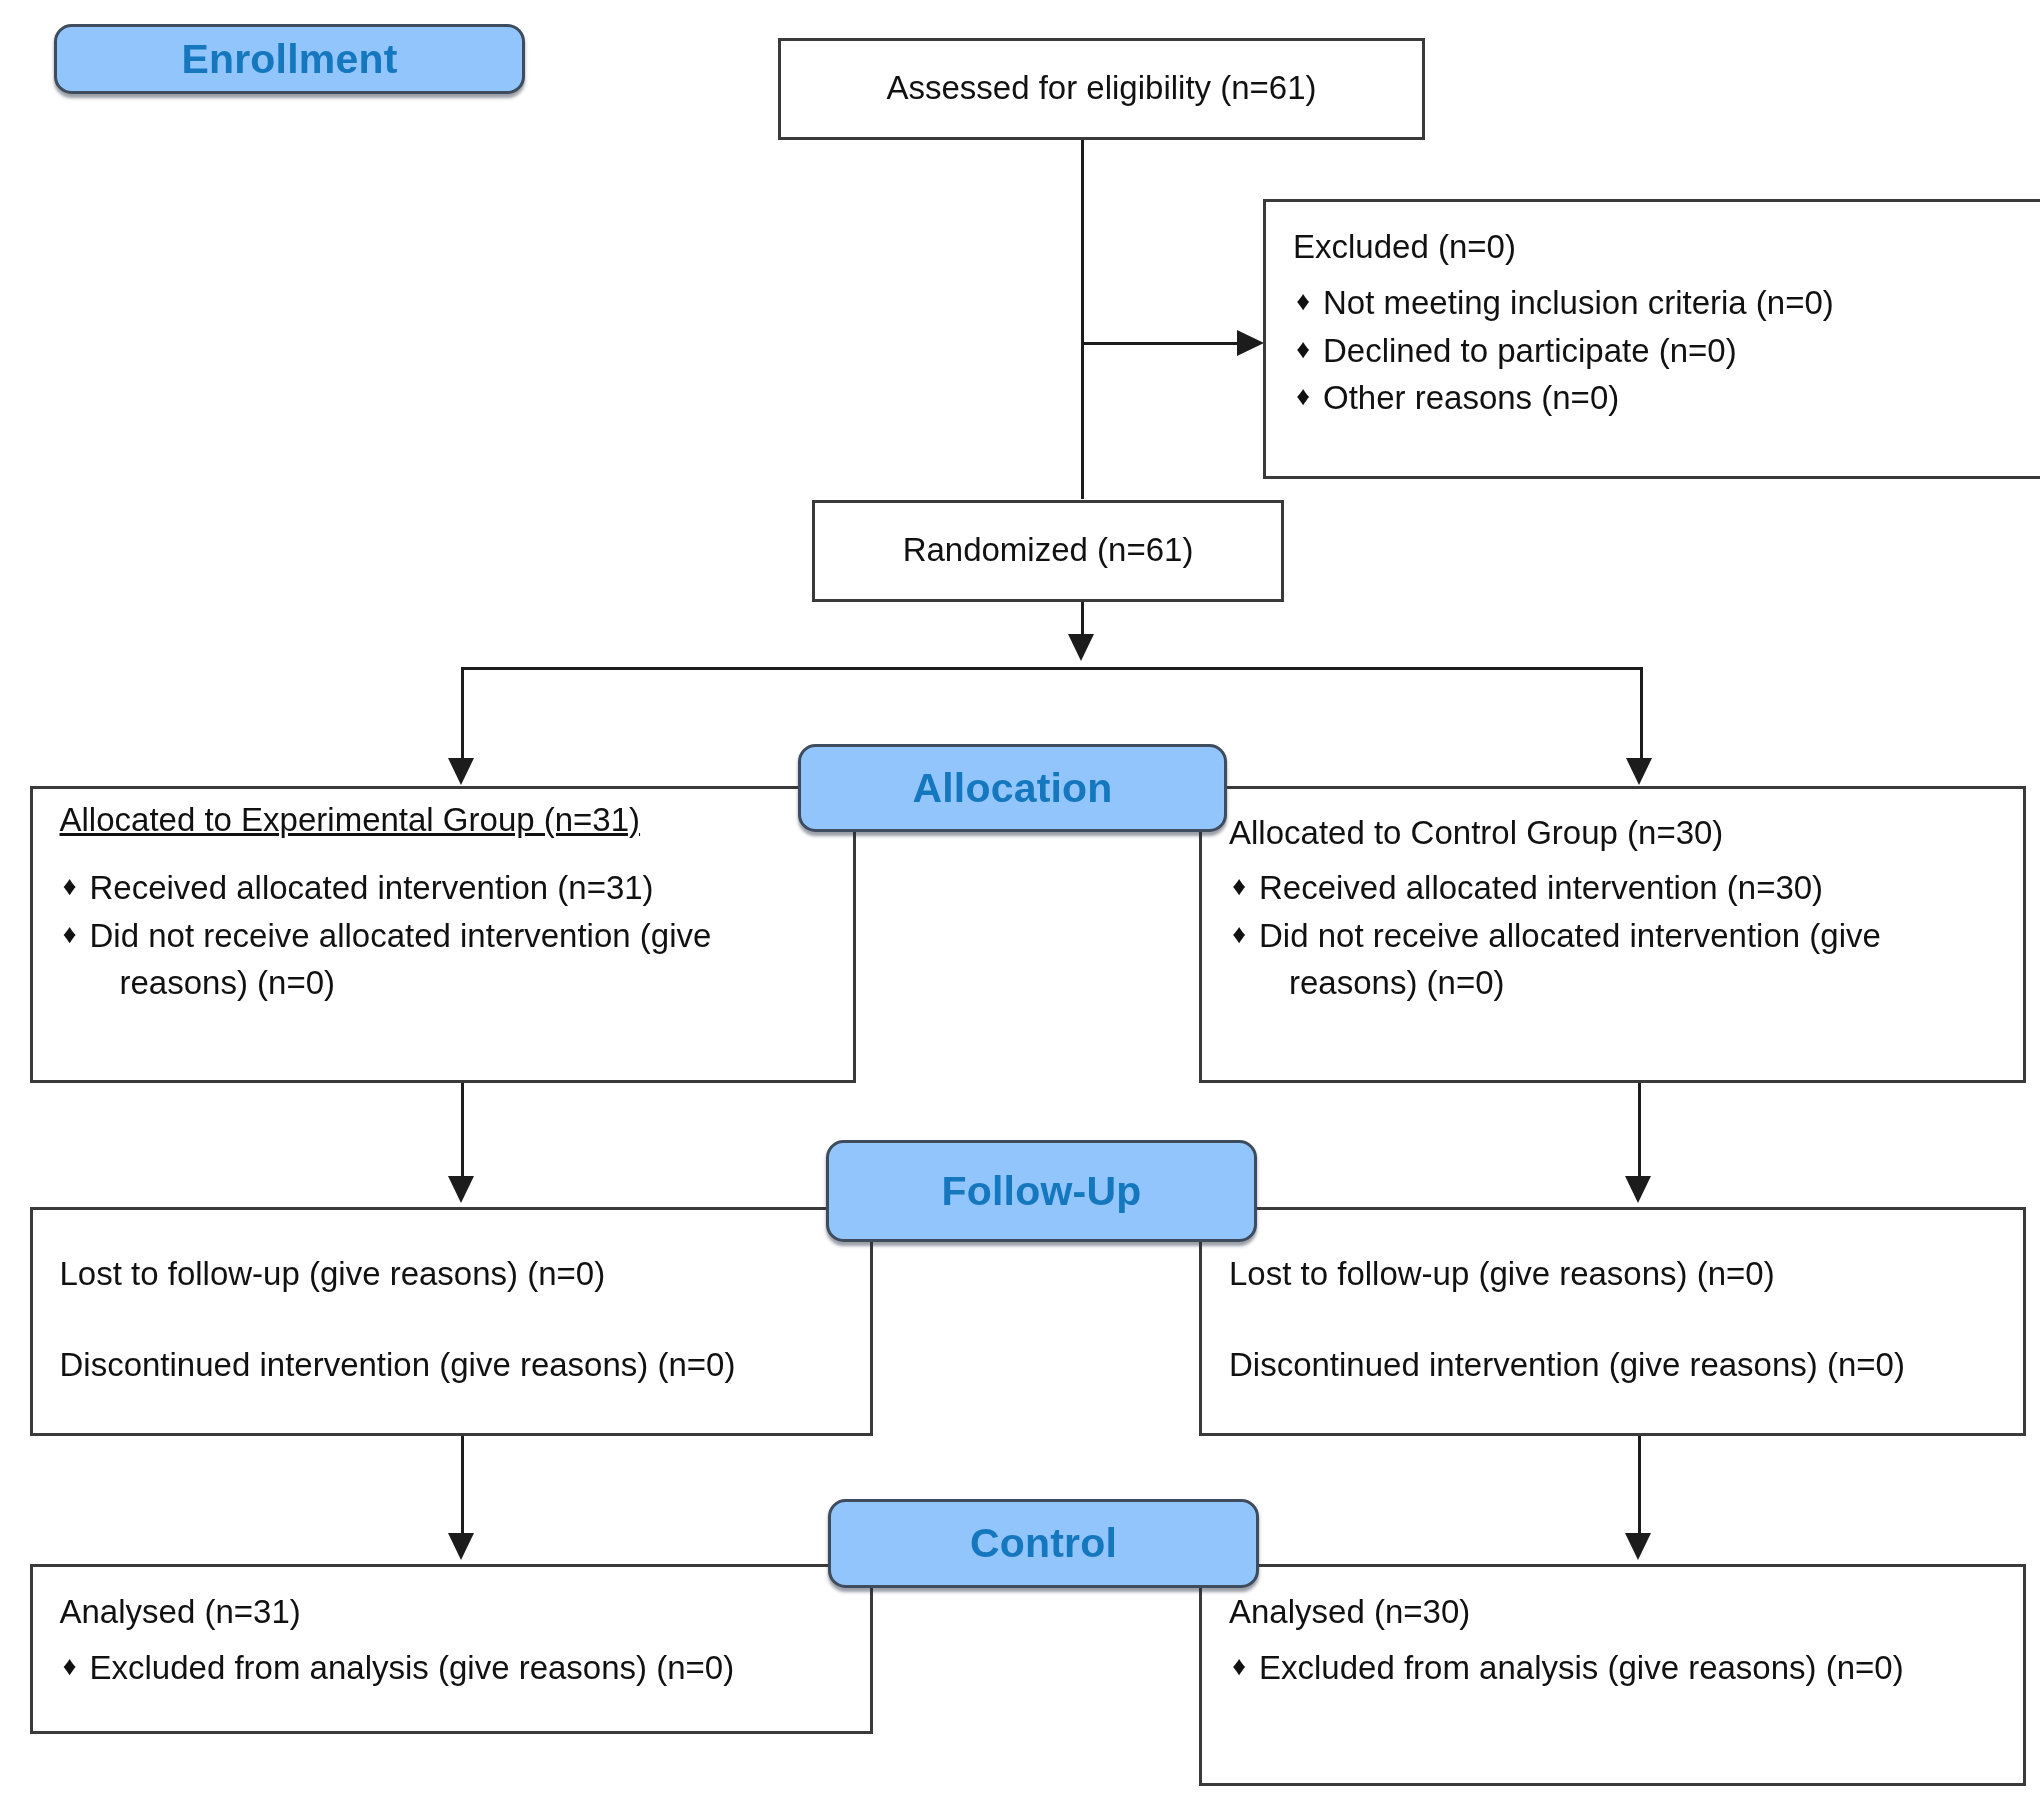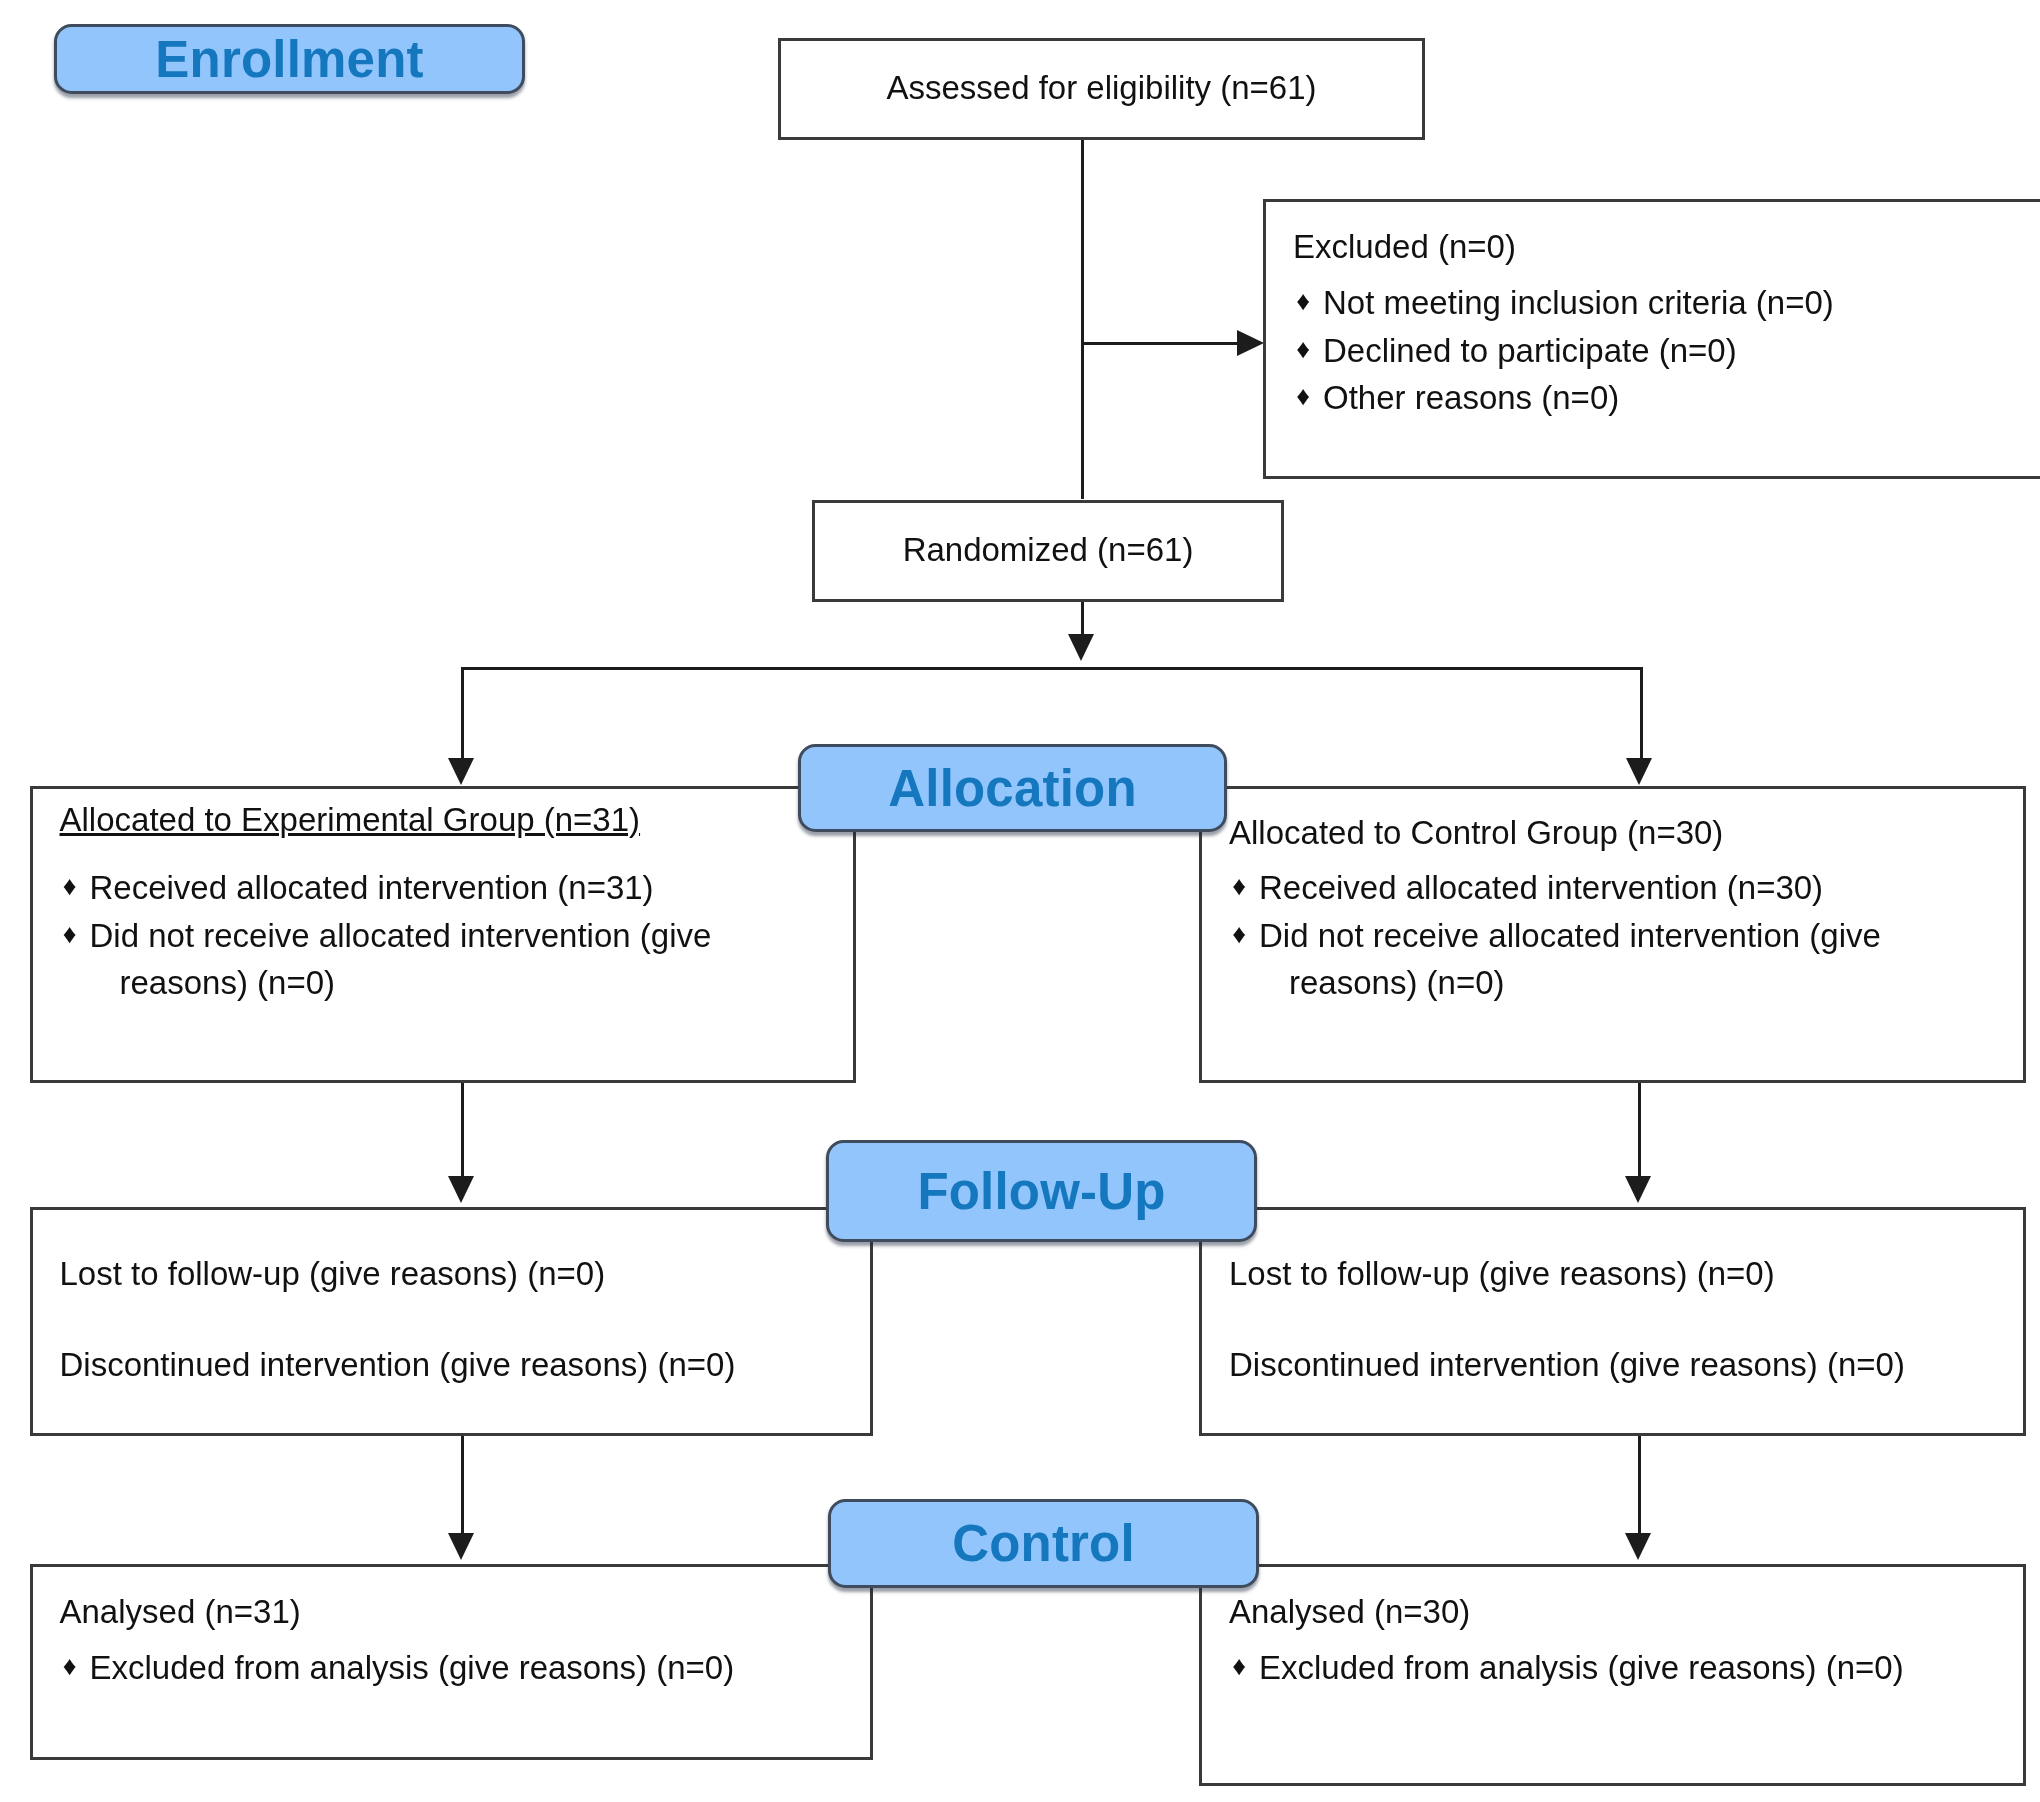--- a/index.html
+++ b/index.html
@@ -54,21 +54,21 @@
 
   
   .badge{
     position:absolute;
     box-sizing:border-box;
     background:#93c5fd;
     border:3.2px solid #3e4c5e;
     border-radius:17.6px;
     color:#1577bd;
     font-weight:bold;
-    font-size:51px;
+    font-size:41px;
     display:flex;
     align-items:center;
     justify-content:center;
     z-index:10;
     box-shadow:0 3.2px 3.2px rgba(30,40,60,.45);
     letter-spacing:0.2px;
   }
 
   
   .vline{ position:absolute; width:3.2px; background:#1c1c1c; z-index:1; }
@@ -166,21 +166,21 @@
   <div class="node" style="left:1199px;top:1207px;width:827px;height:229px;">
     <div class="txt" style="top:41px;left:27px;">Lost to follow-up (give reasons) (n=0)</div>
     <div class="txt" style="top:132px;left:27px;">Discontinued intervention (give reasons) (n=0)</div>
   </div>
 
   <div class="vline" style="left:461px;top:1436px;height:101px;"></div>
   <div class="arrow-down" style="left:448px;top:1533px;"></div>
   <div class="vline" style="left:1638px;top:1436px;height:101px;"></div>
   <div class="arrow-down" style="left:1625px;top:1533px;"></div>
 
-  <div class="node" style="left:29.5px;top:1564px;width:843px;height:196px;">
+  <div class="node" style="left:29.5px;top:1564px;width:843px;height:170px;">
     <div class="txt" style="top:22.3px;left:27px;">Analysed (n=31)</div>
     <ul style="position:absolute;top:77px;left:27px;right:8px;">
       <li><span class="bullet">♦</span><span>Excluded from analysis (give reasons) (n=0)</span></li>
     </ul>
   </div>
 
   <div class="badge" style="left:828px;top:1499px;width:431px;height:89px;">
     <span>Control</span>
   </div>
 

